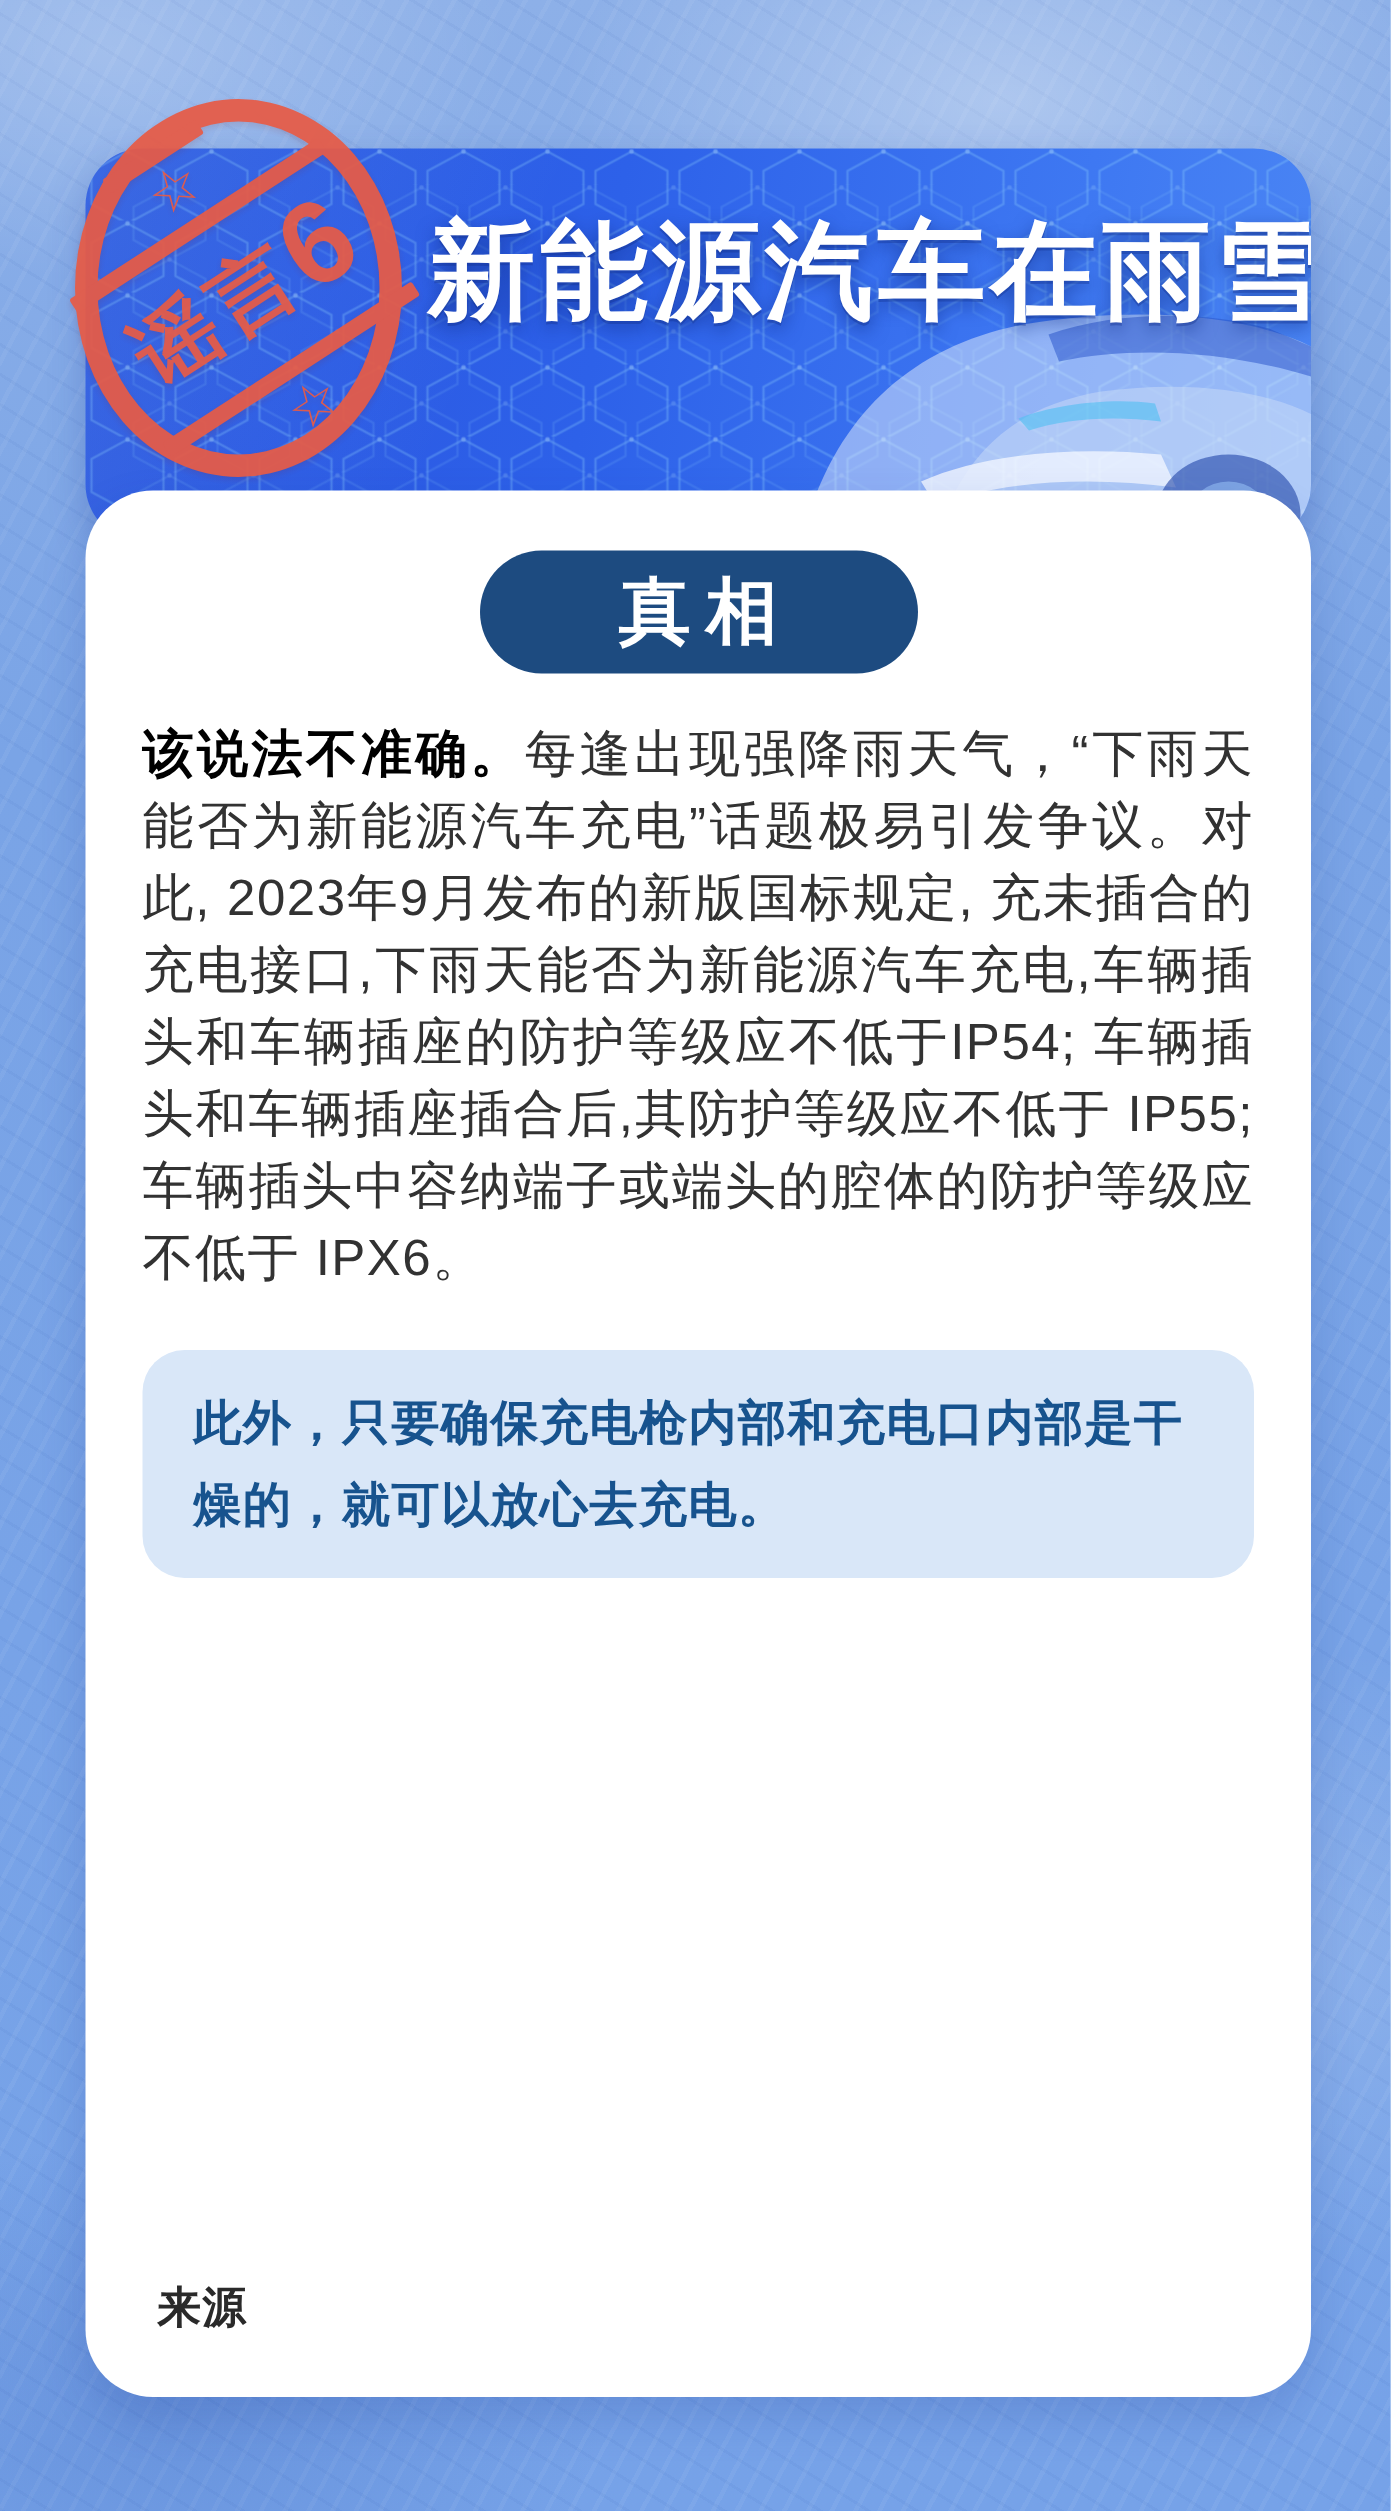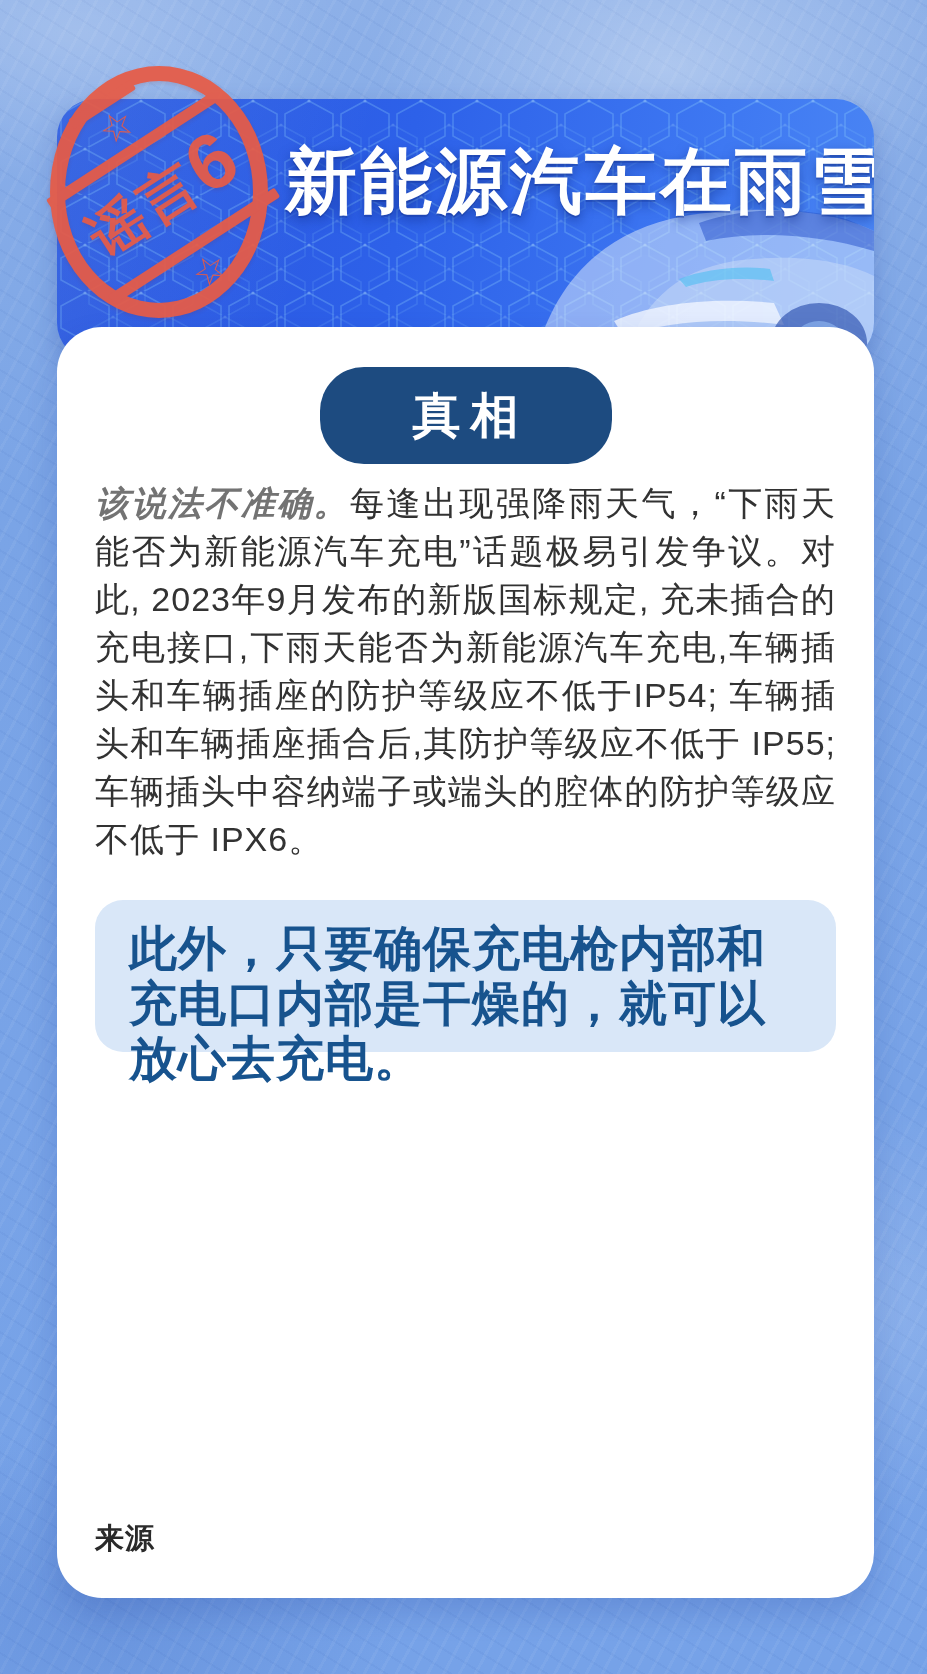--- a/index.html
+++ b/index.html
@@ -64,43 +64,43 @@
   .stamp-text .num { font-size:78px; transform:translateY(-4px); }
 
   
   .truth-card {
     position:absolute; left:57px; top:327px; width:817px; height:1271px;
     background:#ffffff; border-radius:45px; z-index:4;
     box-shadow: 0 14px 30px rgba(30,60,150,.20);
   }
   .badge {
     position:absolute; left:50%; top:40px; transform:translateX(-50%);
-    min-width:292px; height:97px; padding:0 54px;
+    min-width:292px; height:82px; padding:0 54px;
     background:#1d4b80; border-radius:44px;
     display:flex; align-items:center; justify-content:center;
     color:#ffffff; font-size:48px; font-weight:900; letter-spacing:10px;
     text-indent:10px;
   }
   .body-text {
     position:absolute; left:38px; right:38px;
     color:#323232; font-size:34px; line-height:48px;
     text-align:justify; letter-spacing:1px;
   }
   .para1 { top:152px; }
-  .para1 .lead { font-weight:900; color:#737373;font-style:italic; }
+  .para1 .lead { font-weight:900; color:#000000; }
   .highlight-box {
     position:absolute; left:38px; right:38px; top:573px; height:152px;
     background:#d9e7f8; border-radius:28px;
     padding:21px 34px;
-    color:#17538e; font-size:48px; line-height:55px; font-weight:900;
+    color:#17538e; font-size:32px; line-height:55px; font-weight:900;
     letter-spacing:1px;
   }
   .para2 { top:771px; }
   .source-row {
-    position:absolute; left:38px; top:1192px;
+    position:absolute; left:48px; top:1192px;
     display:flex; align-items:baseline; gap:26px;
     font-size:29px; color:#3a3a3a; letter-spacing:1px;
   }
   .source-row .src-label { font-weight:900; color:#2a2a2a; }
 </style>
 </head>
 <body>
 
 <div class="stage">
 

